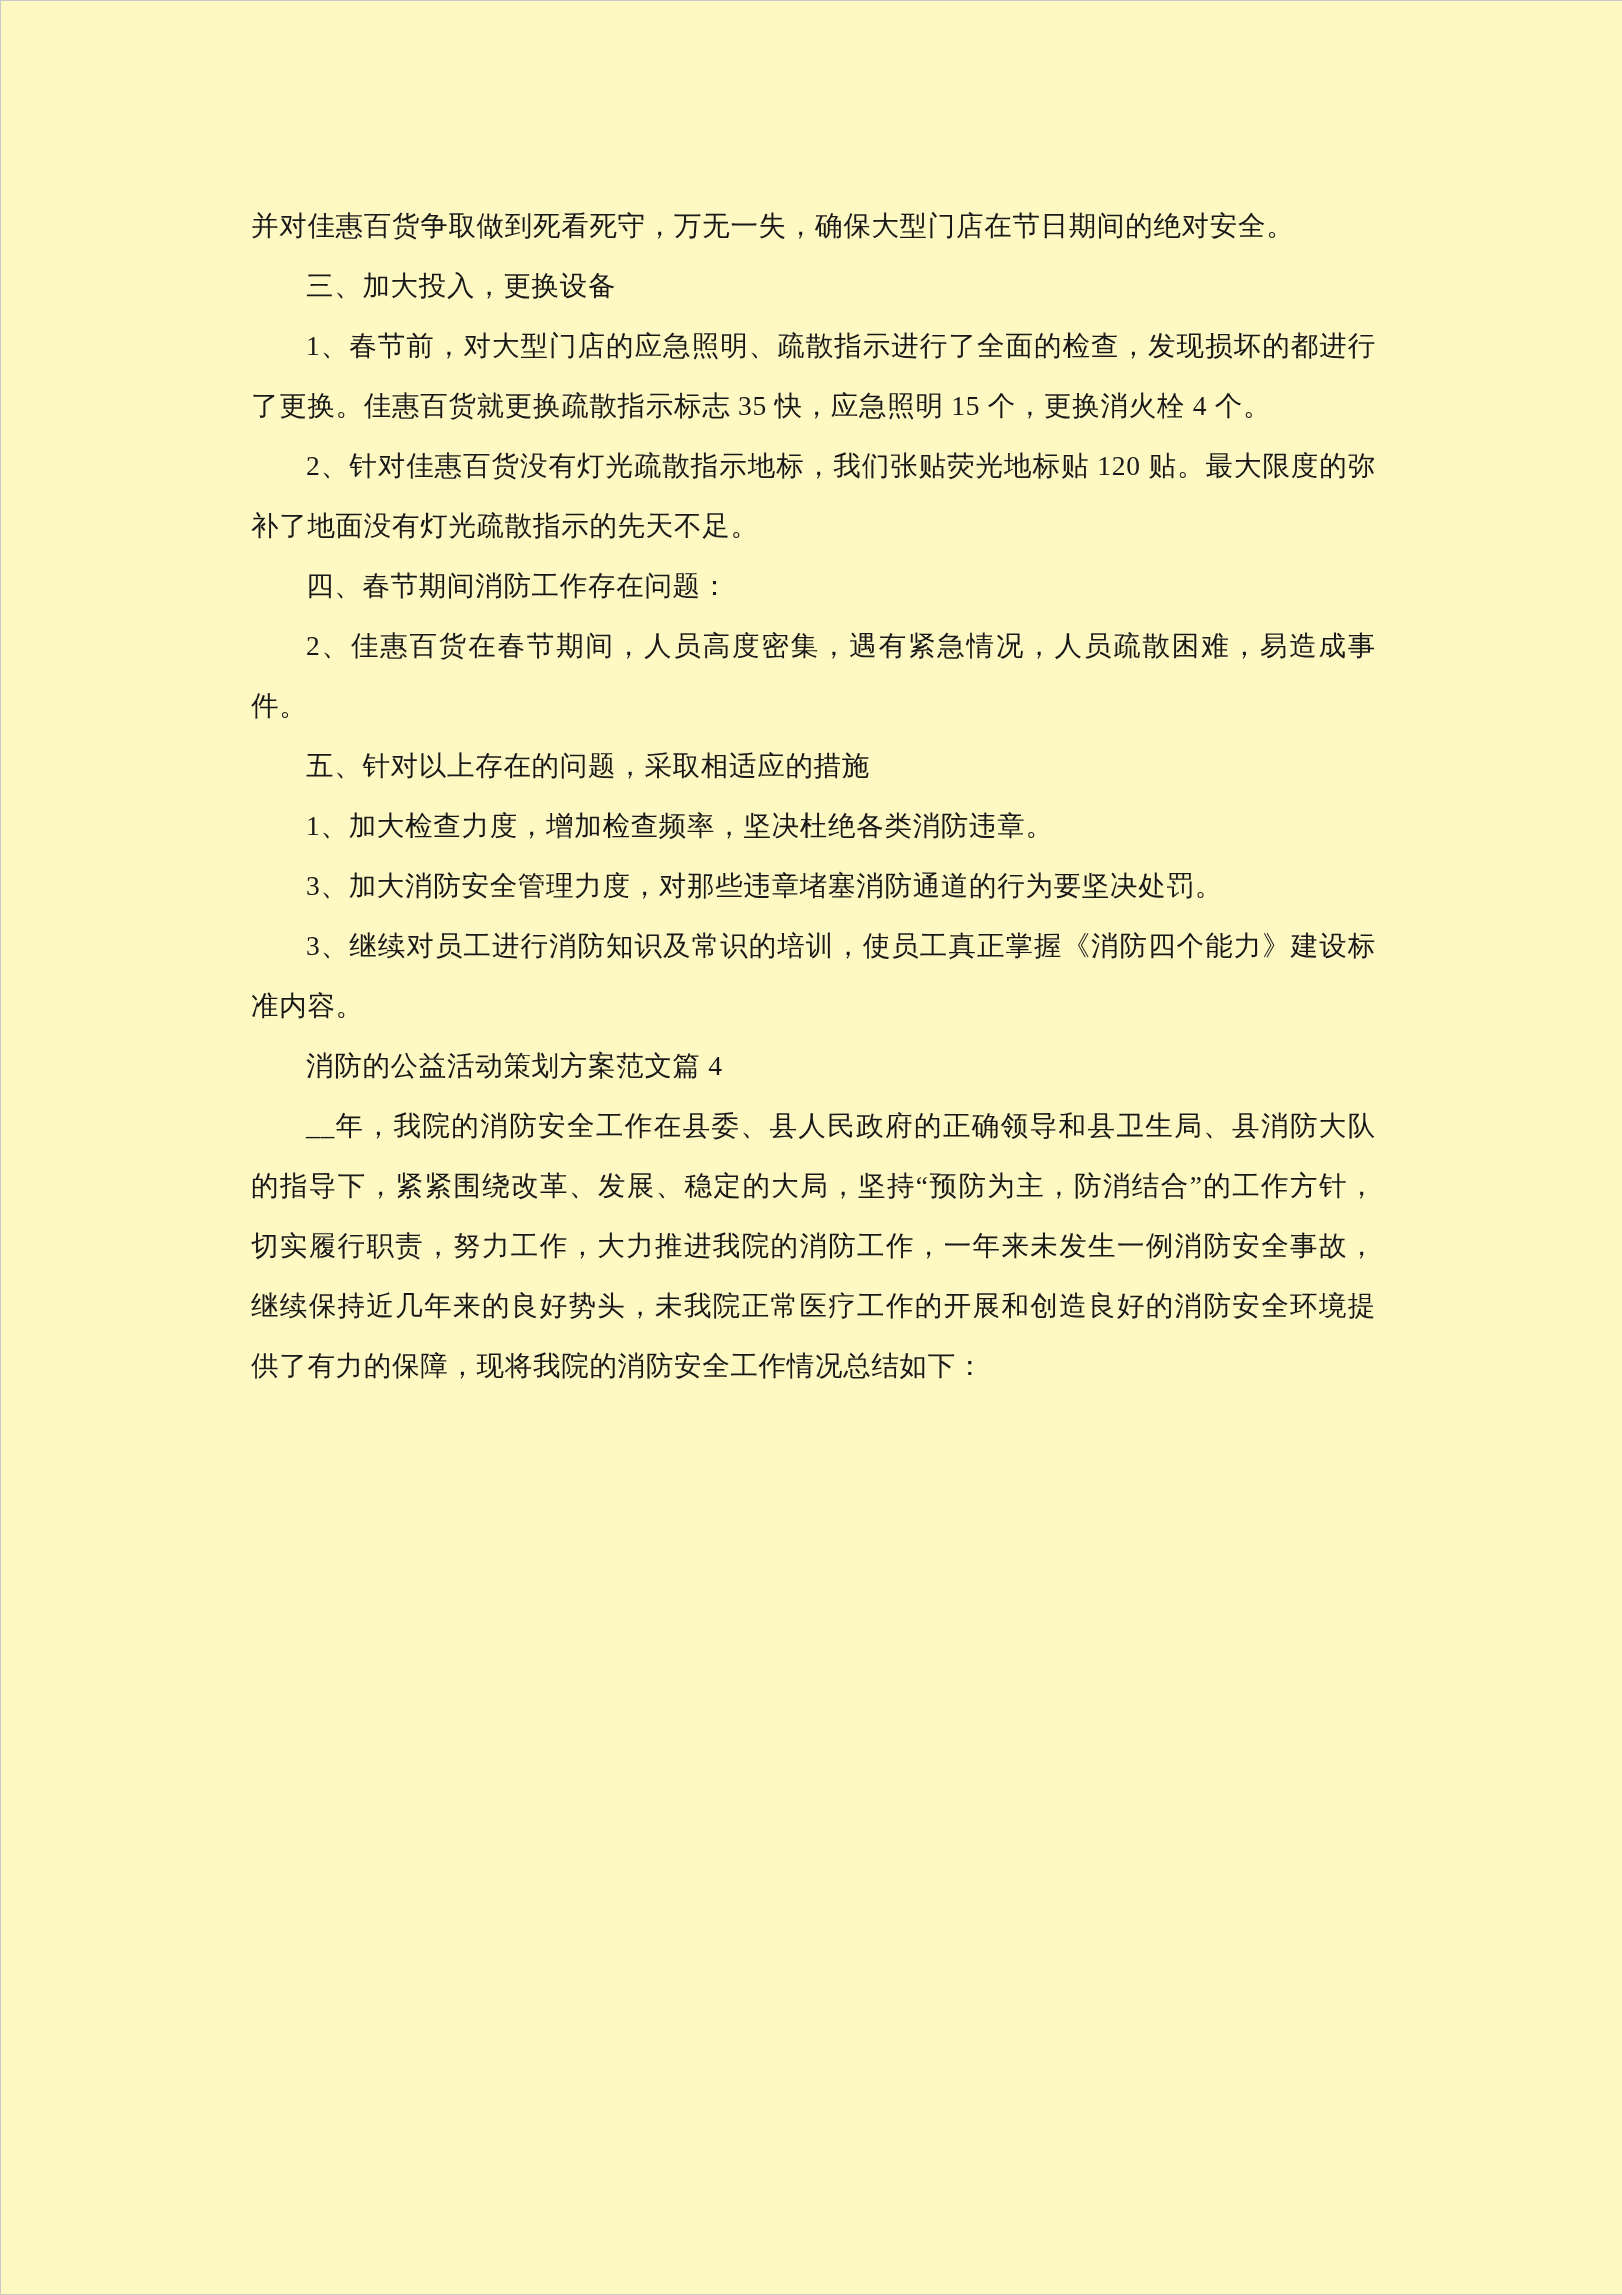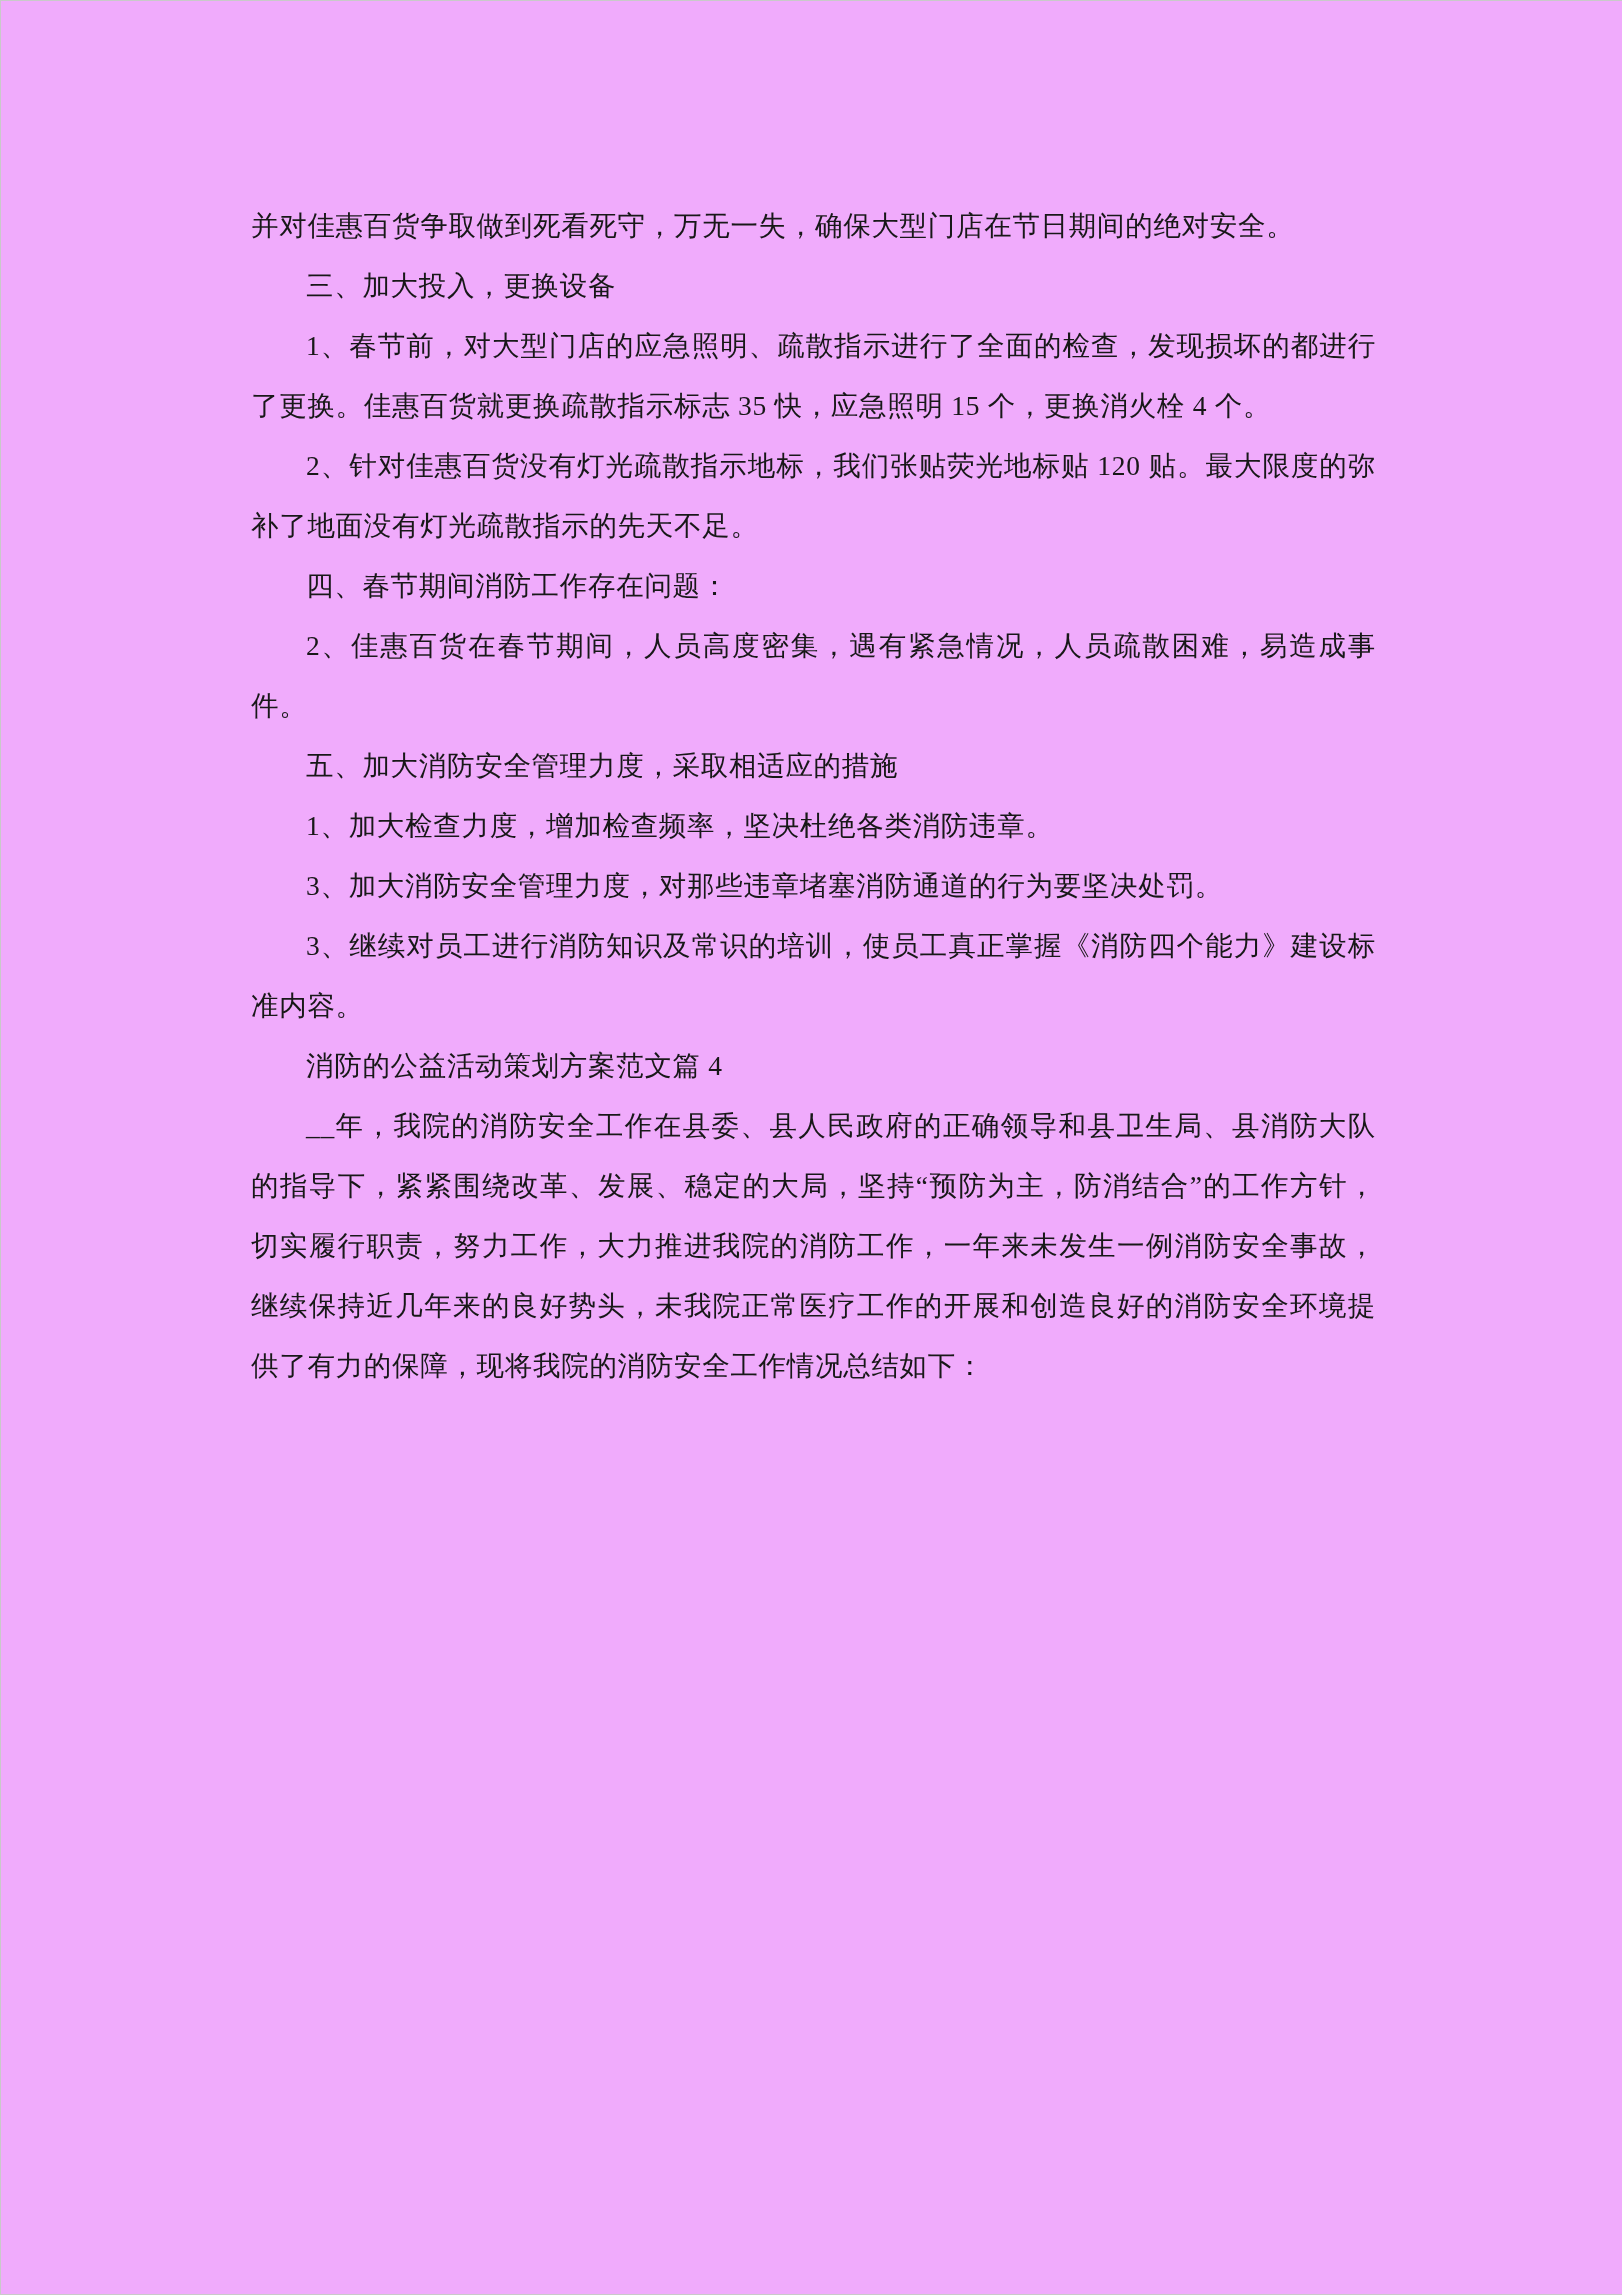--- a/index.html
+++ b/index.html
@@ -5,21 +5,21 @@
   html, body {
     margin: 0;
     padding: 0;
     background: #ffffff;
   }
   .page {
     position: relative;
     width: 1623px;
     height: 2295px;
     box-sizing: border-box;
-    background: #f0abfc;
+    background: #fef9c3;
     border: 1.3px solid #c9c9c9;
     overflow: hidden;
   }
   .content {
     box-sizing: border-box;
     padding: 195px 246px 0 250px;
     font-family: "Liberation Serif", "DejaVu Serif", serif;
     font-size: 27.5px;
     line-height: 60px;
     letter-spacing: 0.7px;
@@ -39,21 +39,21 @@
 <body>
 
 <div class="page">
   <div class="content">
     <p class="no-indent">并对佳惠百货争取做到死看死守，万无一失，确保大型门店在节日期间的绝对安全。</p>
     <p>三、加大投入，更换设备</p>
     <p>1、春节前，对大型门店的应急照明、疏散指示进行了全面的检查，发现损坏的都进行了更换。佳惠百货就更换疏散指示标志 35 快，应急照明 15 个，更换消火栓 4 个。</p>
     <p>2、针对佳惠百货没有灯光疏散指示地标，我们张贴荧光地标贴 120 贴。最大限度的弥补了地面没有灯光疏散指示的先天不足。</p>
     <p>四、春节期间消防工作存在问题：</p>
     <p>2、佳惠百货在春节期间，人员高度密集，遇有紧急情况，人员疏散困难，易造成事件。</p>
-    <p>五、加大消防安全管理力度，采取相适应的措施</p>
+    <p>五、针对以上存在的问题，采取相适应的措施</p>
     <p>1、加大检查力度，增加检查频率，坚决杜绝各类消防违章。</p>
     <p>3、加大消防安全管理力度，对那些违章堵塞消防通道的行为要坚决处罚。</p>
     <p>3、继续对员工进行消防知识及常识的培训，使员工真正掌握《消防四个能力》建设标准内容。</p>
     <p>消防的公益活动策划方案范文篇 4</p>
     <p>__年，我院的消防安全工作在县委、县人民政府的正确领导和县卫生局、县消防大队的指导下，紧紧围绕改革、发展、稳定的大局，坚持“预防为主，防消结合”的工作方针，切实履行职责，努力工作，大力推进我院的消防工作，一年来未发生一例消防安全事故，继续保持近几年来的良好势头，未我院正常医疗工作的开展和创造良好的消防安全环境提供了有力的保障，现将我院的消防安全工作情况总结如下：</p>
   </div>
 </div>
 
 
 </body></html>

